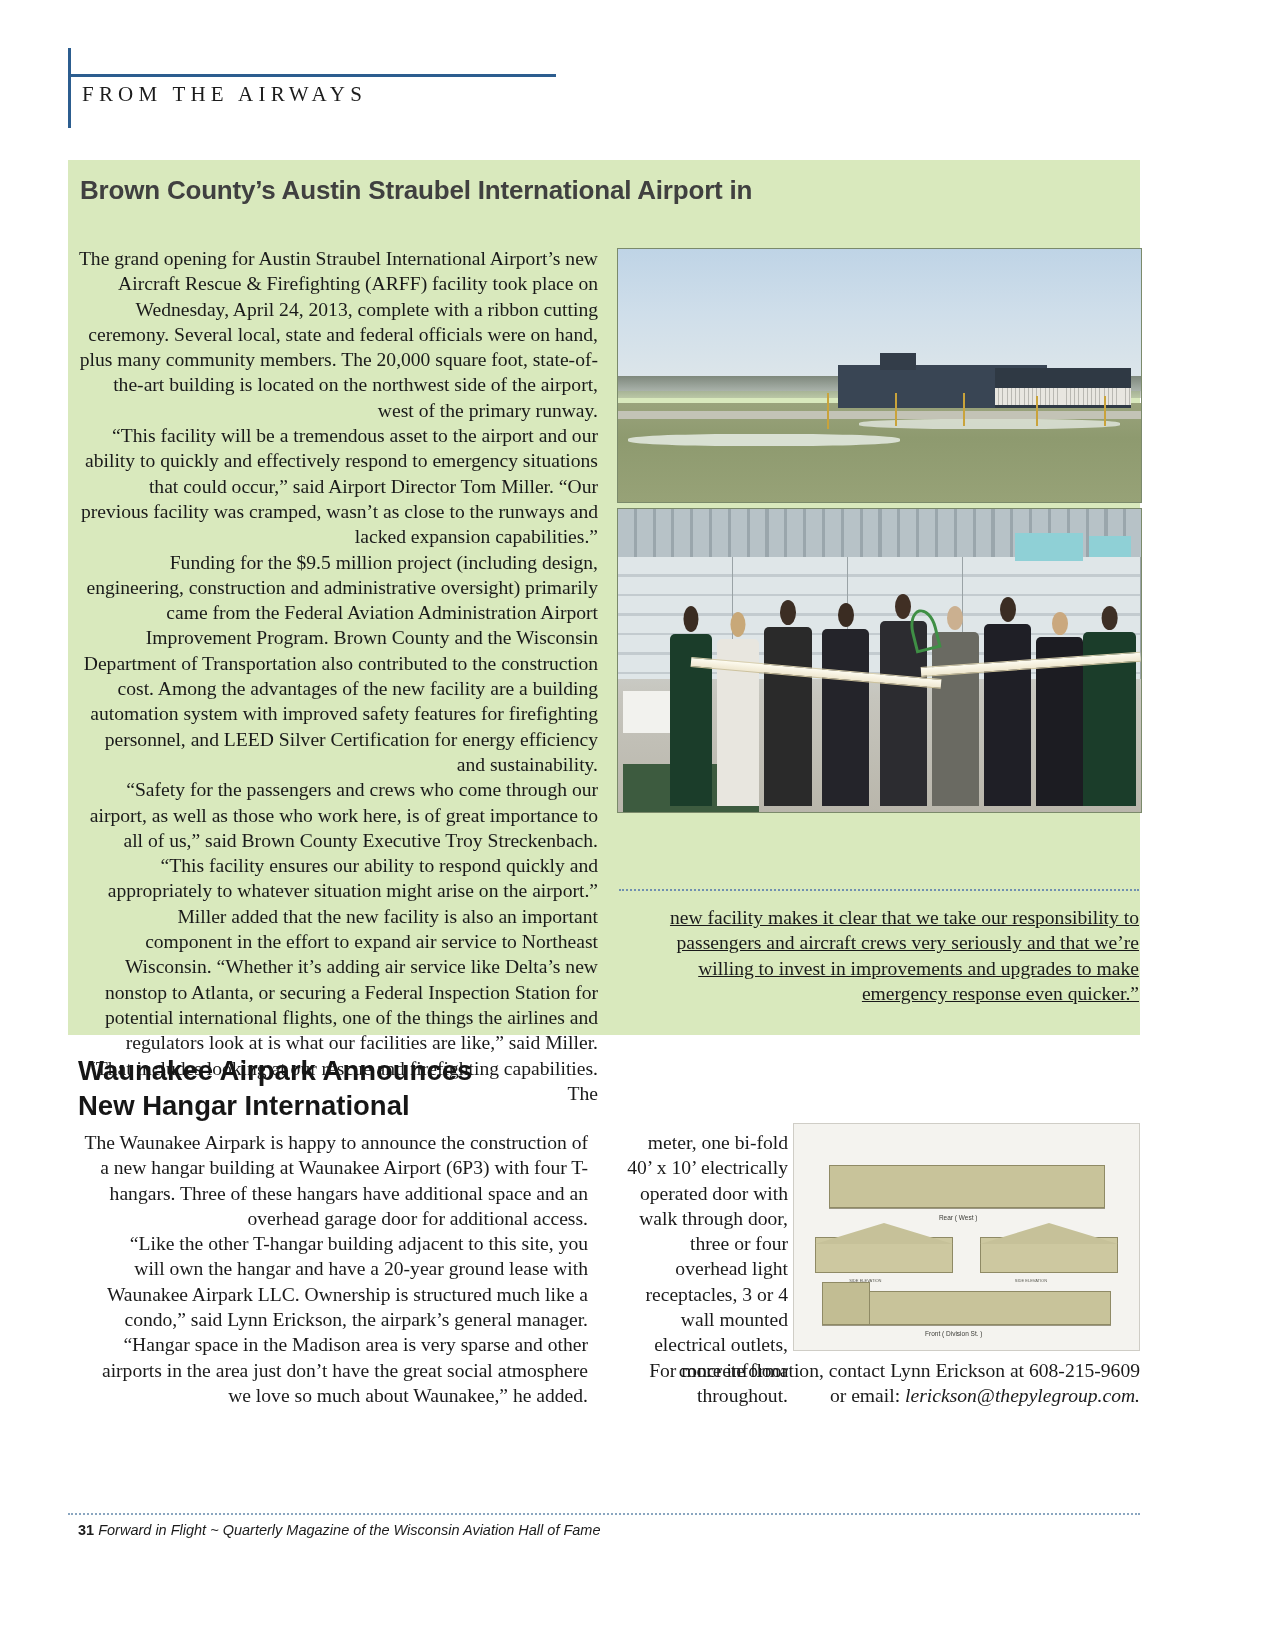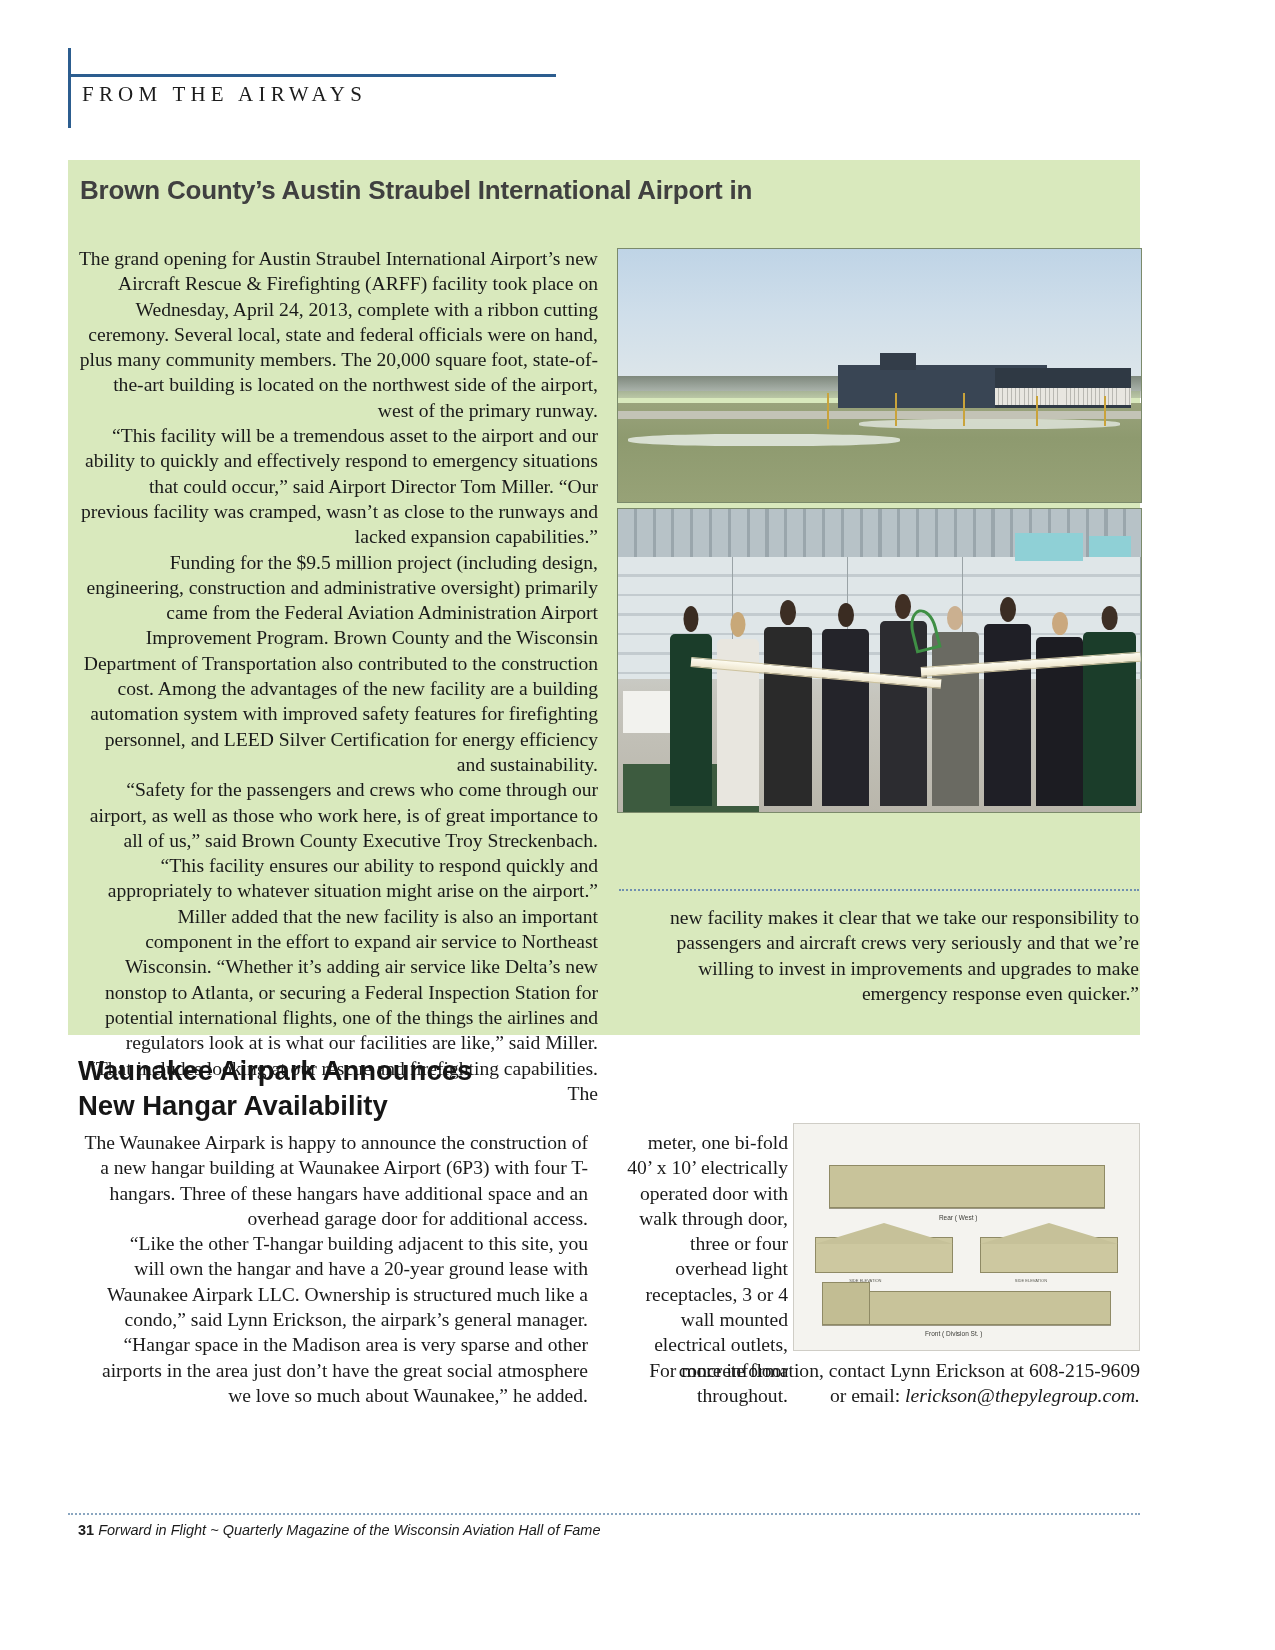--- a/index.html
+++ b/index.html
@@ -75,20 +75,21 @@
     line-height: 25.3px;
     text-align: left;
   }
   .col-right-1 {
     position: absolute;
     left: 551px;
     top: 745px;
     width: 520px;
     font-size: 19.6px;
     line-height: 25.3px;
+    text-decoration: underline;
   }
   p.body { margin: 0; text-align: right; }
   p.body + p.body { text-indent: 18px; }
 
   
   .photo {
     position: absolute;
     border: 1px solid #7b8a6b;
     overflow: hidden;
   }
@@ -367,21 +368,21 @@
 
   <div class="caption-rule"></div>
 
   <div class="col-right-1">
     <p class="body">new facility makes it clear that we take our responsibility to passengers and aircraft crews very seriously and that we’re willing to invest in improvements and upgrades to make emergency response even quicker.”</p>
   </div>
 </div>
 
 <div class="head2">
   <div>Waunakee Airpark Announces</div>
-  <div>New Hangar Availability</div>
+  <div>New Hangar International</div>
 </div>
 
 <div class="col-left-2">
   <p class="body">The Waunakee Airpark is happy to announce the construction of a new hangar building at Waunakee Airport (6P3) with four T-hangars. Three of these hangars have additional space and an overhead garage door for additional access.</p>
   <p class="body">“Like the other T-hangar building adjacent to this site, you will own the hangar and have a 20-year ground lease with Waunakee Airpark LLC. Ownership is structured much like a condo,” said Lynn Erickson, the airpark’s general manager. “Hangar space in the Madison area is very sparse and other airports in the area just don’t have the great social atmosphere we love so much about Waunakee,” he added.</p>
 </div>
 
 <div class="col-right-2a">
   <p class="body">meter, one bi-fold 40’ x 10’ electrically operated door with walk through door, three or four overhead light receptacles, 3 or 4 wall mounted electrical outlets, concrete floor throughout.</p>
 </div>

